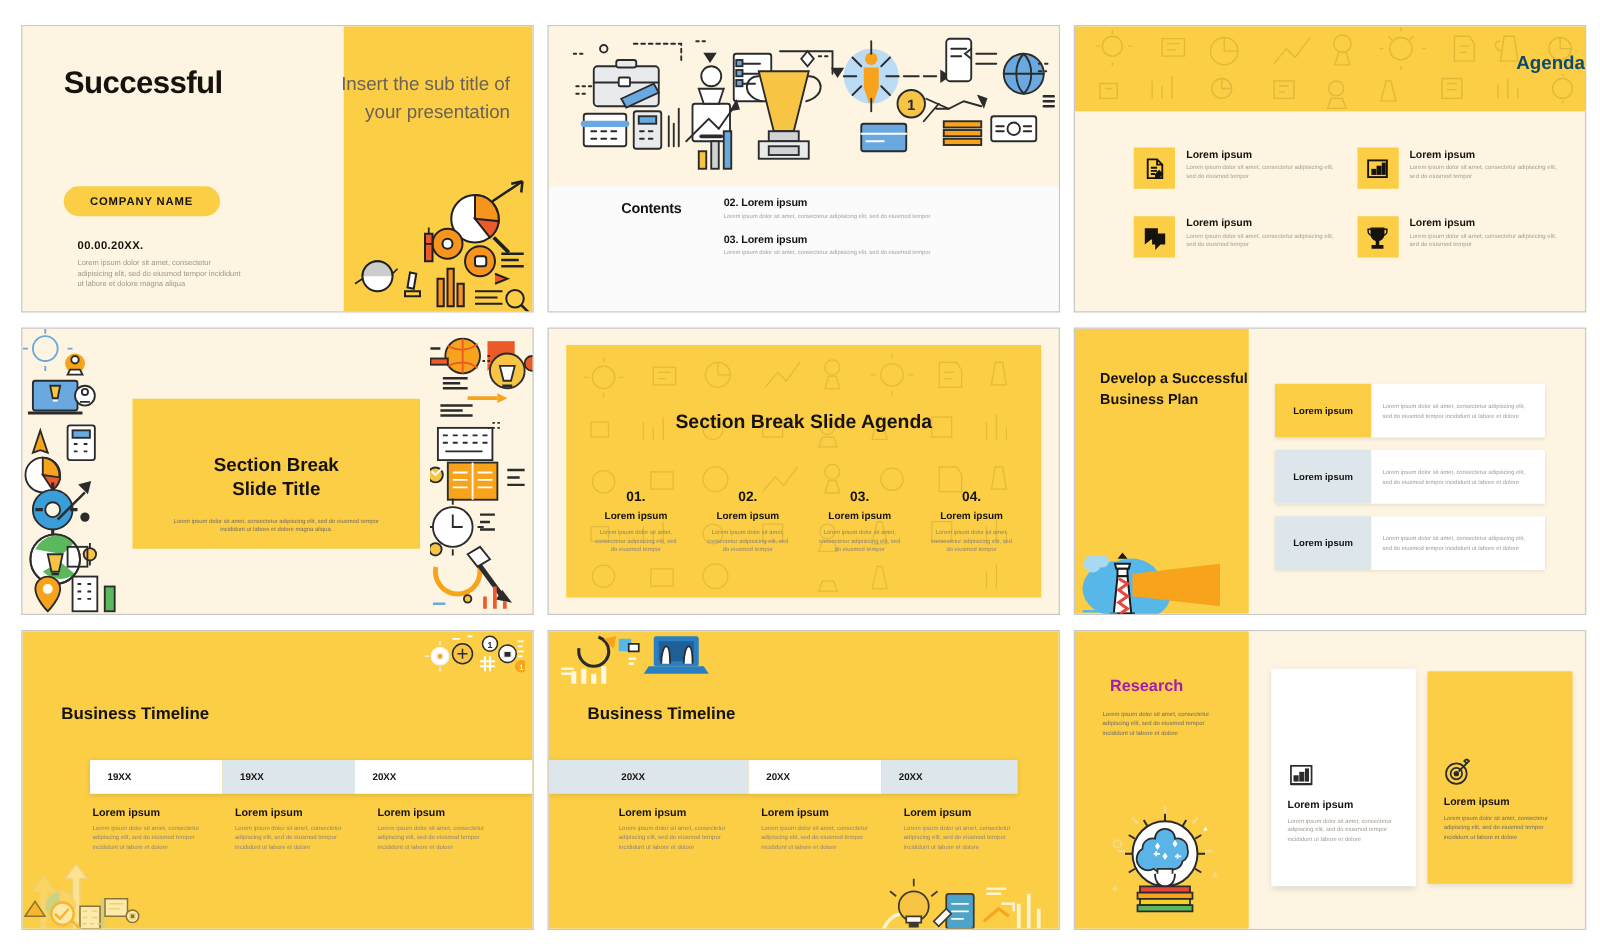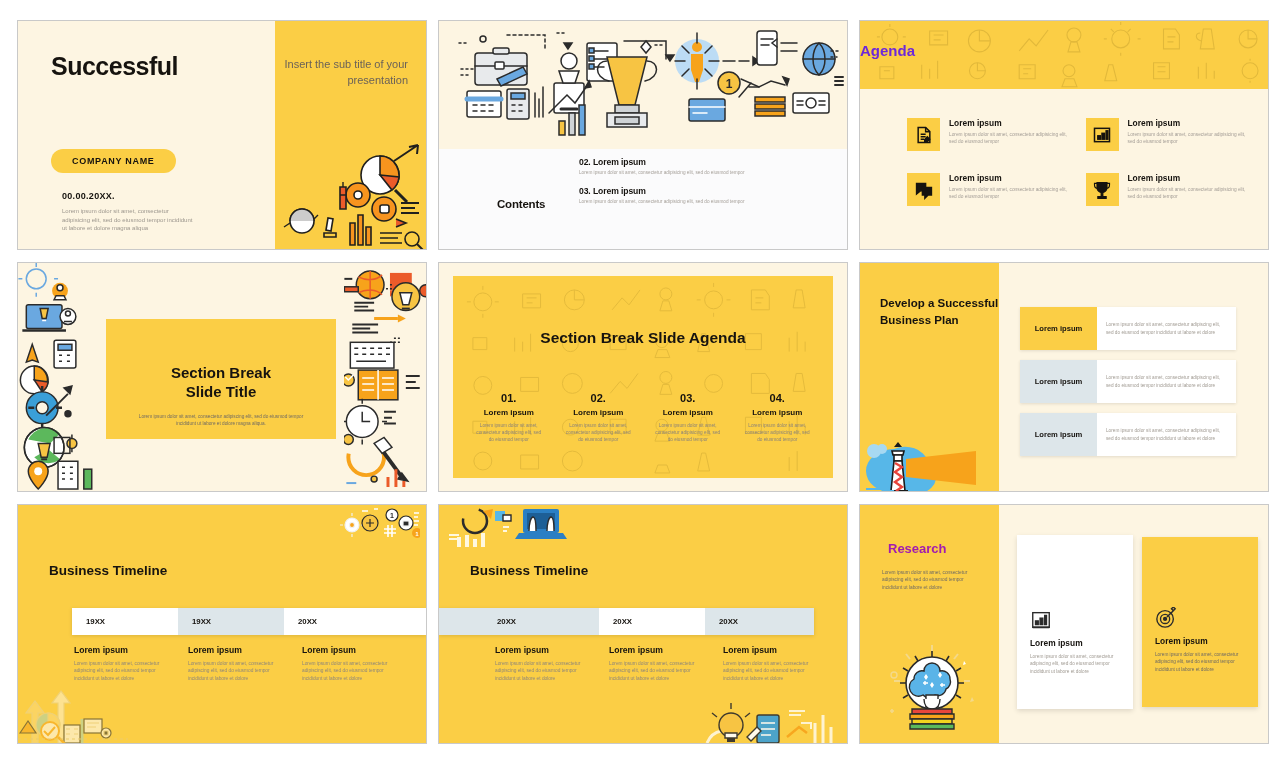--- a/index.html
+++ b/index.html
@@ -27,35 +27,35 @@
   .s1-left{ position:absolute; left:0; top:0; width:63%; height:100%; background:#FDF5E2; }
   .s1-right{ position:absolute; right:0; top:0; width:37%; height:100%; background:#FBCE45; }
   .s1-title{ position:absolute; left:33px; top:30px; font-size:25px; line-height:1.22; font-weight:800; color:#16130f; letter-spacing:-0.5px;}
   .s1-pill{
     position:absolute; left:33px; top:128px; background:#FBCE45;
     border-radius:20px; padding:7px 21px; font-size:9px; font-weight:800;
     letter-spacing:.7px; color:#16130f;
   }
   .s1-date{ position:absolute; left:44px; top:170px; font-size:9px; font-weight:700; color:#16130f; letter-spacing:.3px;}
   .s1-body{ position:absolute; left:44px; top:186px; width:136px; font-size:6px; }
-  .s1-sub{ position:absolute; right:18px; top:36px; width:140px; text-align:right; font-size:11px; color:#6b6258; line-height:1.45;}
+  .s1-sub{ position:absolute; right:18px; top:36px; width:140px; text-align:right; font-size:15px; color:#6b6258; line-height:1.45;}
   .s1-art{ position:absolute; right:-6px; bottom:-6px; width:170px; height:120px; }
 
   
   .s2-hero{ position:absolute; left:0; top:0; width:100%; height:56%; background:#FDF5E2; overflow:hidden;}
   .s2-lower{ position:absolute; left:0; top:56%; width:100%; height:44%; background:#fbfbfc;}
   .s2-heading{ position:absolute; left:58px; top:16px; font-size:11.5px; font-weight:800; color:#16130f; letter-spacing:-.2px;}
   .s2-list{ position:absolute; left:140px; top:13px; right:16px; }
   .s2-item{ margin-bottom:11px; }
   .s2-item h4{ font-size:8.6px; font-weight:800; color:#16130f; letter-spacing:-.1px; margin-bottom:3px;}
   .s2-item p{ font-size:4.7px; color:#a6a09a; }
 
   
   .s3-band{ position:absolute; left:0; top:0; width:100%; height:30%; background:#FBCE45; overflow:hidden;}
-  .s3-band h2{ position:relative; text-align:left; margin-top:21px; font-size:15px; font-weight:800; color:#6d28d9;}
+  .s3-band h2{ position:relative; text-align:right; margin-top:21px; font-size:15px; font-weight:800; color:#0c4a6e;}
   .s3-grid{
     position:absolute; left:47px; right:18px; top:97px;
     display:grid; grid-template-columns:1fr 1fr; gap:22px 14px;
   }
   .s3-cell{ display:flex; gap:9px; }
   .s3-ico{ width:33px; height:33px; flex:0 0 33px; background:#FBCE45; display:flex; align-items:center; justify-content:center;}
   .s3-cell h4{ font-size:8.4px; font-weight:800; color:#16130f; margin-bottom:3px; }
   .s3-cell p{ font-size:4.8px; color:#a39d96; line-height:1.5; }
 
   
@@ -235,21 +235,21 @@
           <rect x="130" y="92" width="6" height="22" fill="#cfd3d6"></rect>
           <rect x="140" y="84" width="6" height="30" fill="#6aa8e0"></rect>
           <path d="M22 48h14M22 54h8" stroke-dasharray="2 3"></path>
           <path d="M20 22h10" stroke-dasharray="2 3"></path>
           <path d="M392 30h10M392 36h6" stroke-dasharray="2 3"></path>
           <path d="M396 56h8M396 60h8M396 64h8" stroke-width="2"></path>
         </g>
       </svg>
     </div>
     <div class="s2-lower"></div>
-    <div class="s2-heading" style="top:140px;margin-top:37px;">Contents</div>
+    <div class="s2-heading" style="top:140px;">Contents</div>
     <div class="s2-list" style="top:136px;">
       <div class="s2-item">
         <h4><span>02.</span> <span>Lorem ipsum</span></h4>
         <p>Lorem ipsum dolor sit amet, consectetur adipisicing elit, sed do eiusmod tempor</p>
       </div>
       <div class="s2-item">
         <h4><span>03.</span> <span>Lorem ipsum</span></h4>
         <p>Lorem ipsum dolor sit amet, consectetur adipisicing elit, sed do eiusmod tempor</p>
       </div>
     </div>

